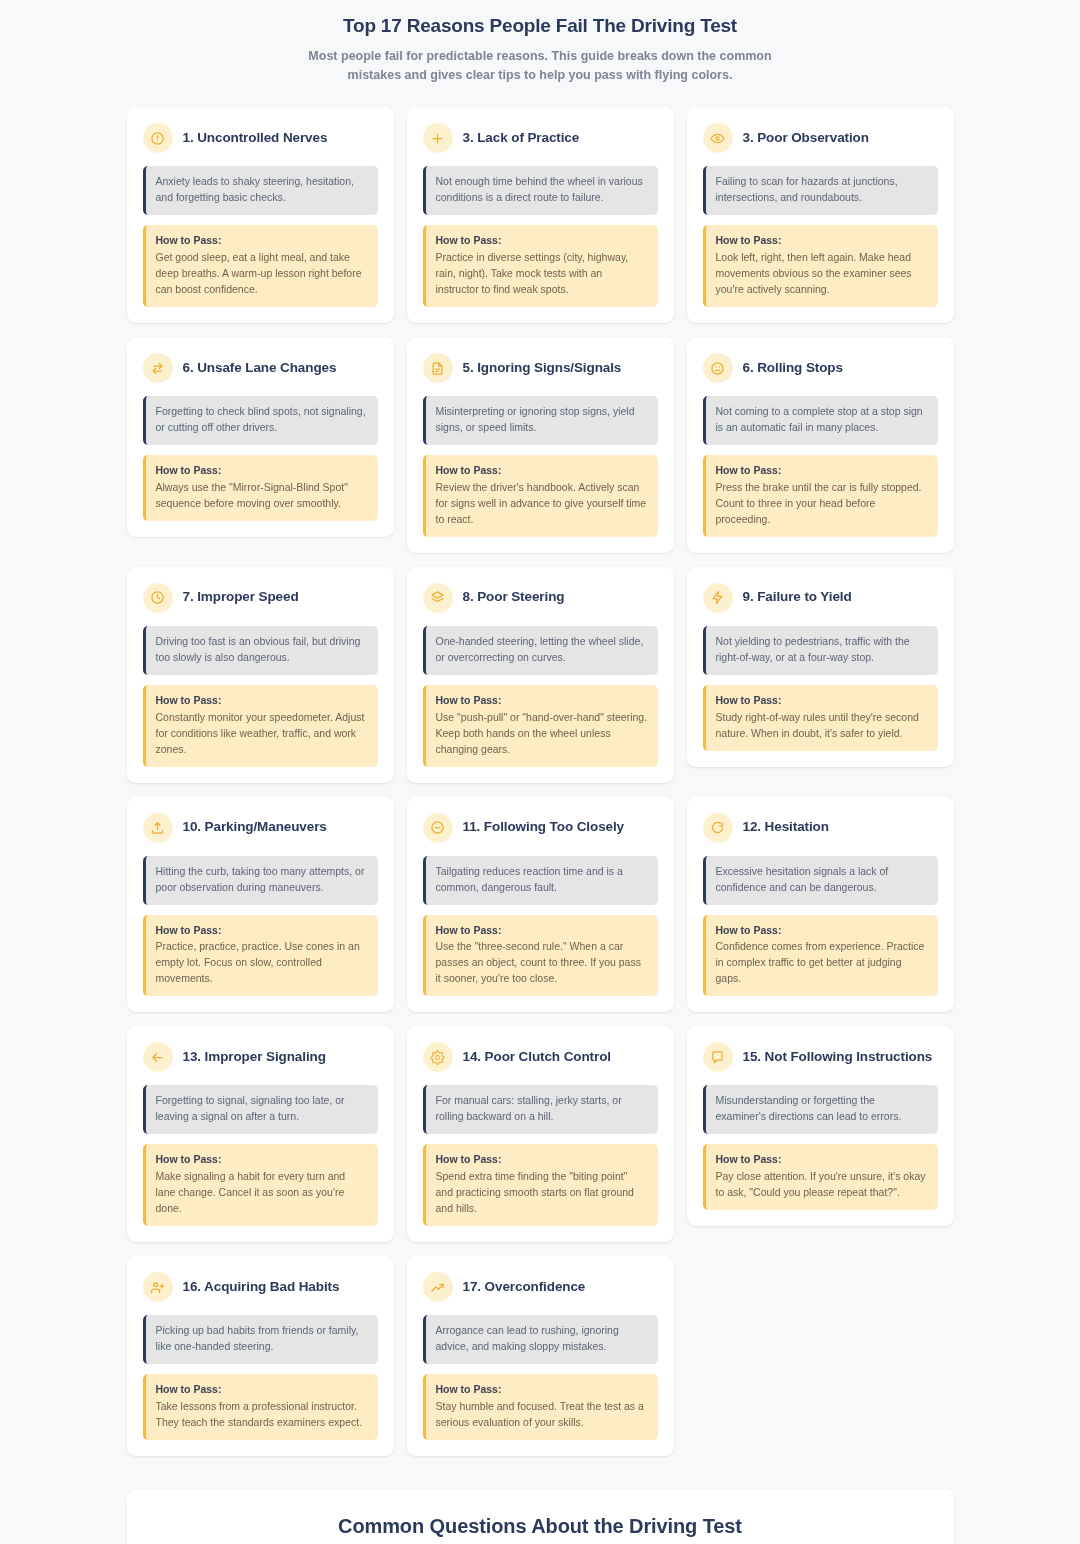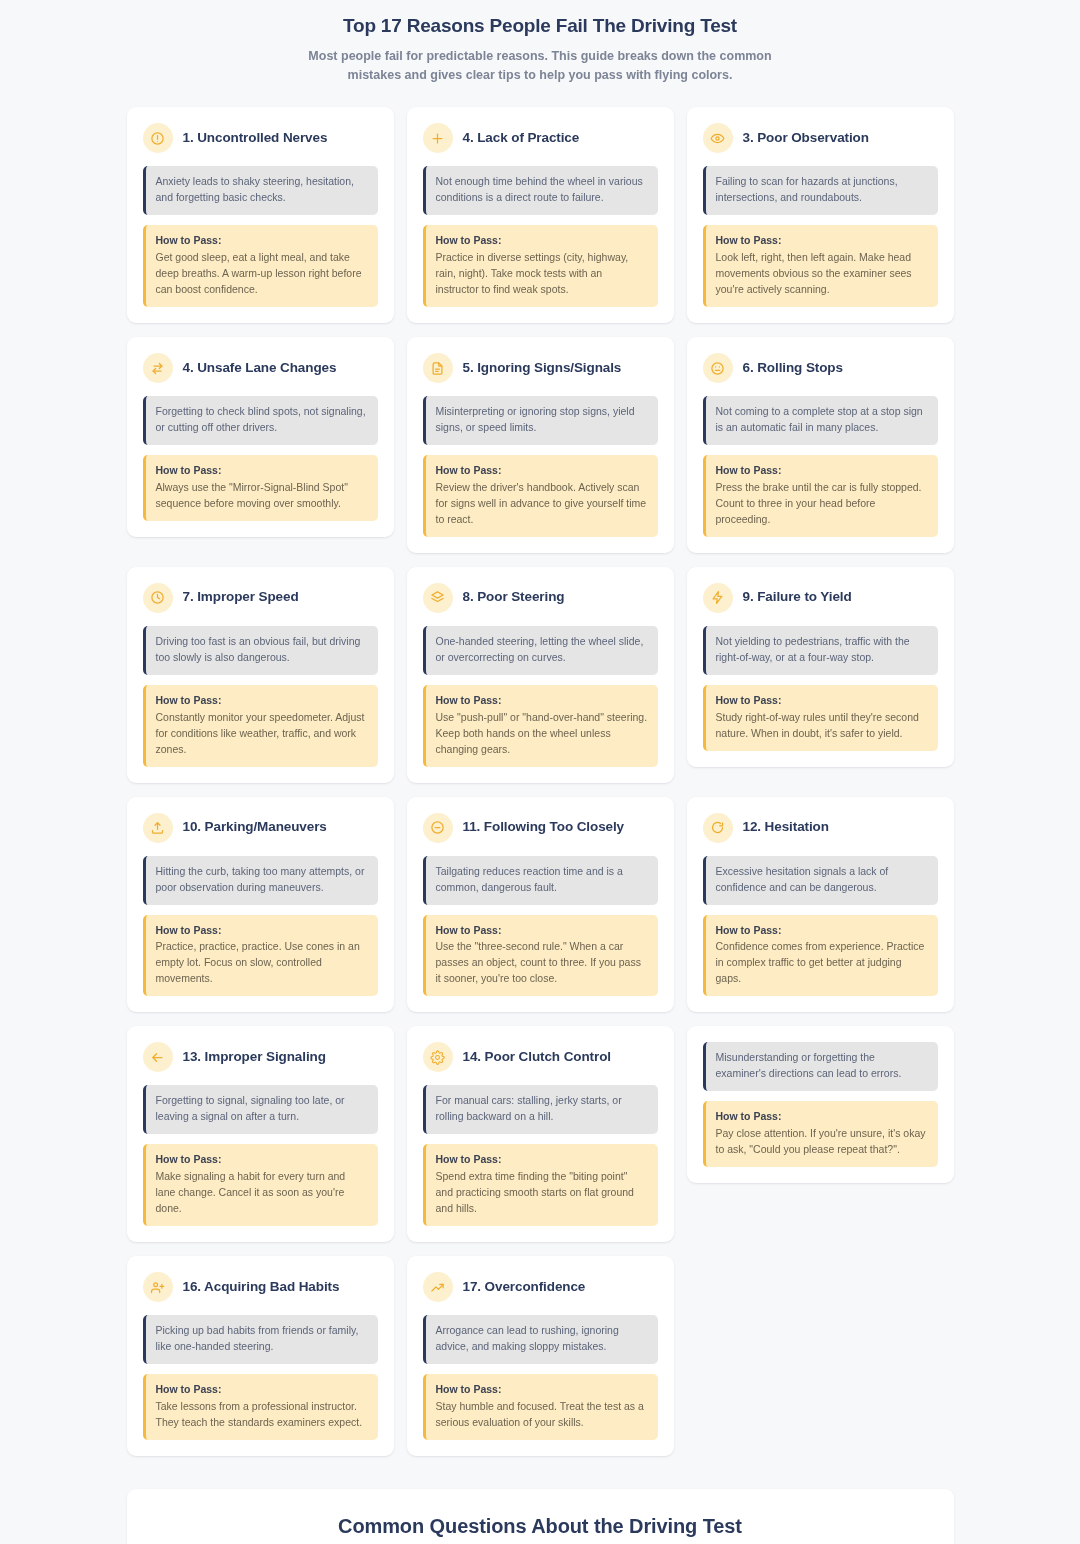--- a/index.html
+++ b/index.html
@@ -137,21 +137,21 @@
       <div class="callout callout-tip"><span class="tip-label">How to Pass:</span><span>Get good sleep, eat a light meal, and take deep breaths. A warm-up lesson right before can boost confidence.</span></div>
     </div>
     <div class="reason-card">
       <div class="card-head">
         <span class="card-icon">
           <svg width="15" height="15" viewBox="0 0 24 24" fill="none" stroke="#f0ad2e" stroke-width="2" stroke-linecap="round" stroke-linejoin="round">
             <line x1="12" y1="5" x2="12" y2="19"></line>
             <line x1="5" y1="12" x2="19" y2="12"></line>
           </svg>
         </span>
-        <span class="card-title">4. Lack of Practice</span>
+        <span class="card-title">3. Lack of Practice</span>
       </div>
       <div class="callout callout-problem">Not enough time behind the wheel in various conditions is a direct route to failure.</div>
       <div class="callout callout-tip"><span class="tip-label">How to Pass:</span><span>Practice in diverse settings (city, highway, rain, night). Take mock tests with an instructor to find weak spots.</span></div>
     </div>
     <div class="reason-card">
       <div class="card-head">
         <span class="card-icon">
           <svg width="15" height="15" viewBox="0 0 24 24" fill="none" stroke="#f0ad2e" stroke-width="2" stroke-linecap="round" stroke-linejoin="round">
             <path d="M1.8 12S5.5 5.5 12 5.5 22.2 12 22.2 12 18.5 18.5 12 18.5 1.8 12 1.8 12z"></path>
             <circle cx="12" cy="12" r="2.6"></circle>
@@ -165,21 +165,21 @@
     <div class="reason-card">
       <div class="card-head">
         <span class="card-icon">
           <svg width="15" height="15" viewBox="0 0 24 24" fill="none" stroke="#f0ad2e" stroke-width="2" stroke-linecap="round" stroke-linejoin="round">
             <polyline points="15 4 19 8 15 12"></polyline>
             <path d="M19 8H6.5"></path>
             <polyline points="9 12 5 16 9 20"></polyline>
             <path d="M5 16h12.5"></path>
           </svg>
         </span>
-        <span class="card-title">4. Unsafe Lane Changes</span>
+        <span class="card-title">6. Unsafe Lane Changes</span>
       </div>
       <div class="callout callout-problem">Forgetting to check blind spots, not signaling, or cutting off other drivers.</div>
       <div class="callout callout-tip"><span class="tip-label">How to Pass:</span><span>Always use the "Mirror-Signal-Blind Spot" sequence before moving over smoothly.</span></div>
     </div>
     <div class="reason-card">
       <div class="card-head">
         <span class="card-icon">
           <svg width="15" height="15" viewBox="0 0 24 24" fill="none" stroke="#f0ad2e" stroke-width="2" stroke-linecap="round" stroke-linejoin="round">
             <path d="M14 3H7a2 2 0 0 0-2 2v14a2 2 0 0 0 2 2h10a2 2 0 0 0 2-2V8z"></path>
             <polyline points="14 3 14 8 19 8"></polyline>
@@ -305,20 +305,28 @@
             <circle cx="12" cy="12" r="3.1"></circle>
             <path d="M19.3 14.8a1.6 1.6 0 0 0 .32 1.76l.06.06a1.95 1.95 0 1 1-2.76 2.76l-.06-.06a1.6 1.6 0 0 0-1.76-.32 1.6 1.6 0 0 0-.97 1.47V21a1.95 1.95 0 1 1-3.9 0v-.1a1.6 1.6 0 0 0-1.05-1.47 1.6 1.6 0 0 0-1.76.32l-.06.06A1.95 1.95 0 1 1 4.6 17.05l.06-.06a1.6 1.6 0 0 0 .32-1.76 1.6 1.6 0 0 0-1.47-.97H3.4a1.95 1.95 0 1 1 0-3.9h.1a1.6 1.6 0 0 0 1.47-1.05 1.6 1.6 0 0 0-.32-1.76L4.6 7.5a1.95 1.95 0 1 1 2.76-2.76l.06.06a1.6 1.6 0 0 0 1.76.32h.08a1.6 1.6 0 0 0 .97-1.47V3.4a1.95 1.95 0 1 1 3.9 0v.1a1.6 1.6 0 0 0 .97 1.47 1.6 1.6 0 0 0 1.76-.32l.06-.06a1.95 1.95 0 1 1 2.76 2.76l-.06.06a1.6 1.6 0 0 0-.32 1.76v.08a1.6 1.6 0 0 0 1.47.97h.1a1.95 1.95 0 1 1 0 3.9h-.1a1.6 1.6 0 0 0-1.47.97z"></path>
           </svg>
         </span>
         <span class="card-title">14. Poor Clutch Control</span>
       </div>
       <div class="callout callout-problem">For manual cars: stalling, jerky starts, or rolling backward on a hill.</div>
       <div class="callout callout-tip"><span class="tip-label">How to Pass:</span><span>Spend extra time finding the "biting point" and practicing smooth starts on flat ground and hills.</span></div>
     </div>
     <div class="reason-card">
+      <div class="card-head">
+        <span class="card-icon">
+          <svg width="15" height="15" viewBox="0 0 24 24" fill="none" stroke="#f0ad2e" stroke-width="2" stroke-linecap="round" stroke-linejoin="round">
+            <path d="M4.5 5a2 2 0 0 1 2-2h11a2 2 0 0 1 2 2v9a2 2 0 0 1-2 2h-6l-4.5 4.5V16H6.5a2 2 0 0 1-2-2z"></path>
+          </svg>
+        </span>
+        <span class="card-title">15. Not Following Instructions</span>
+      </div>
       <div class="callout callout-problem">Misunderstanding or forgetting the examiner's directions can lead to errors.</div>
       <div class="callout callout-tip"><span class="tip-label">How to Pass:</span><span>Pay close attention. If you're unsure, it's okay to ask, "Could you please repeat that?".</span></div>
     </div>
     <div class="reason-card">
       <div class="card-head">
         <span class="card-icon">
           <svg width="15" height="15" viewBox="0 0 24 24" fill="none" stroke="#f0ad2e" stroke-width="2" stroke-linecap="round" stroke-linejoin="round">
             <circle cx="9" cy="7.5" r="3"></circle>
             <path d="M2.5 20v-1.5a4 4 0 0 1 4-4h5a4 4 0 0 1 4 4V20"></path>
             <line x1="19" y1="7" x2="19" y2="13"></line>

